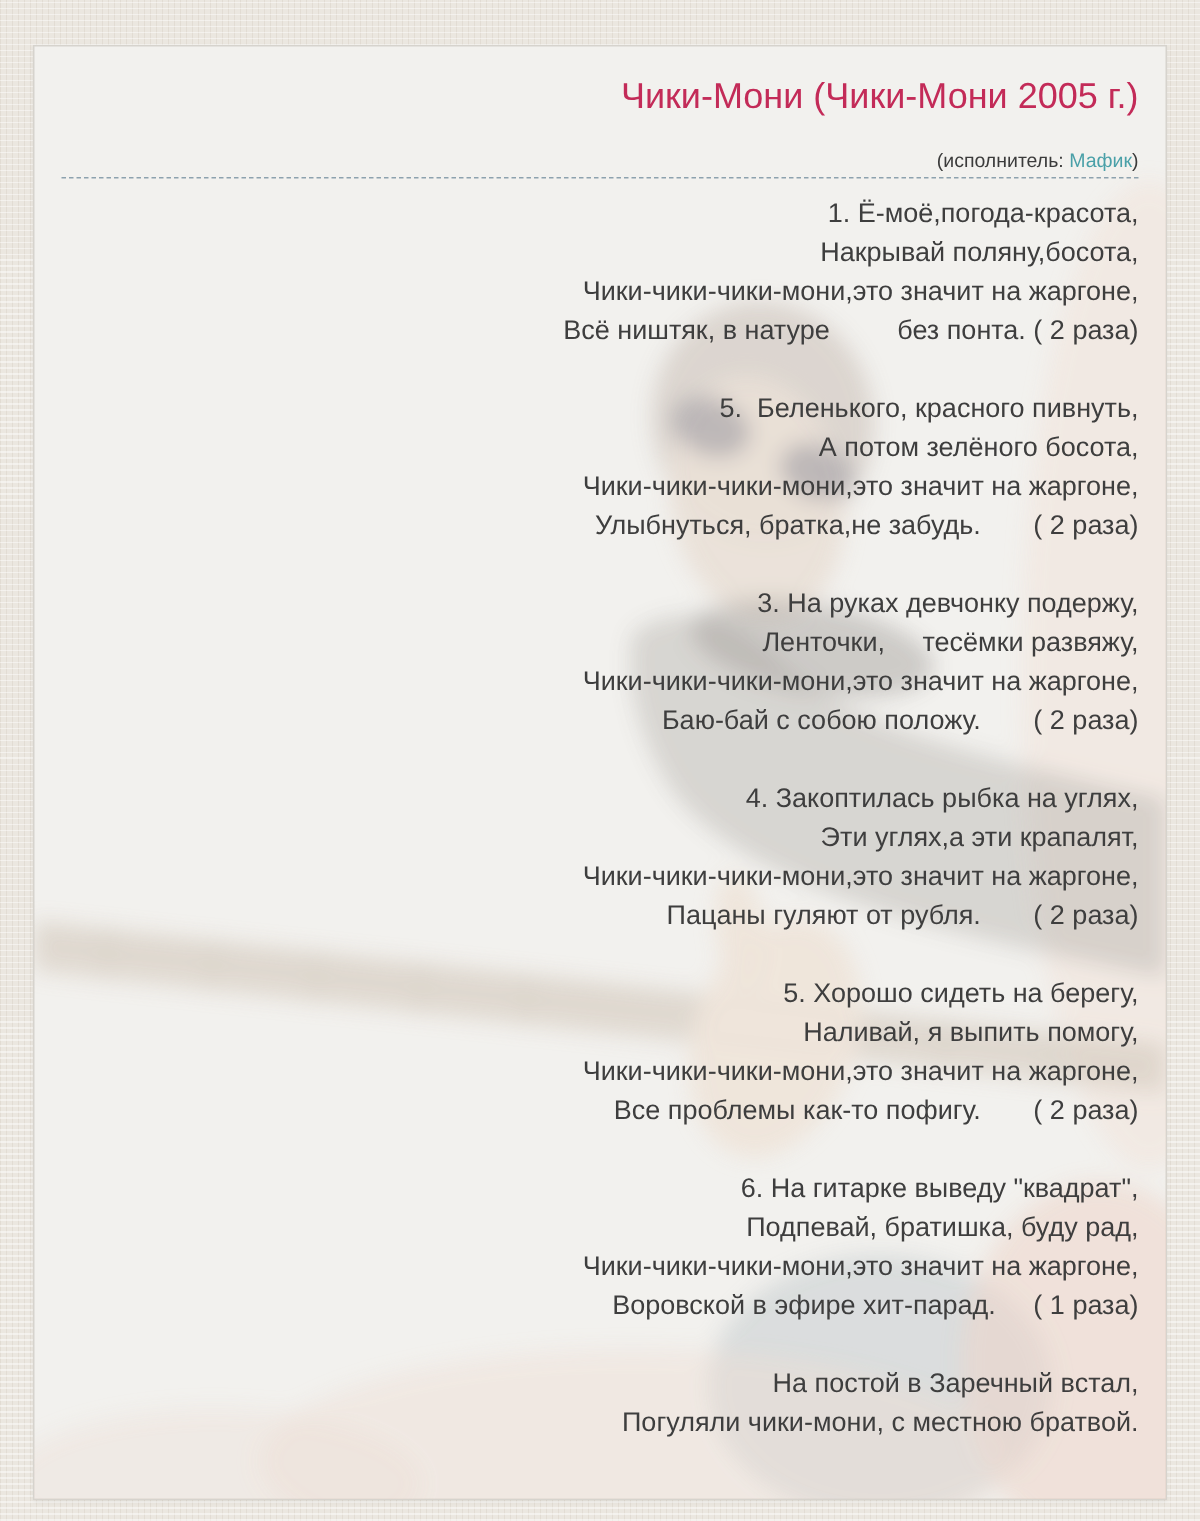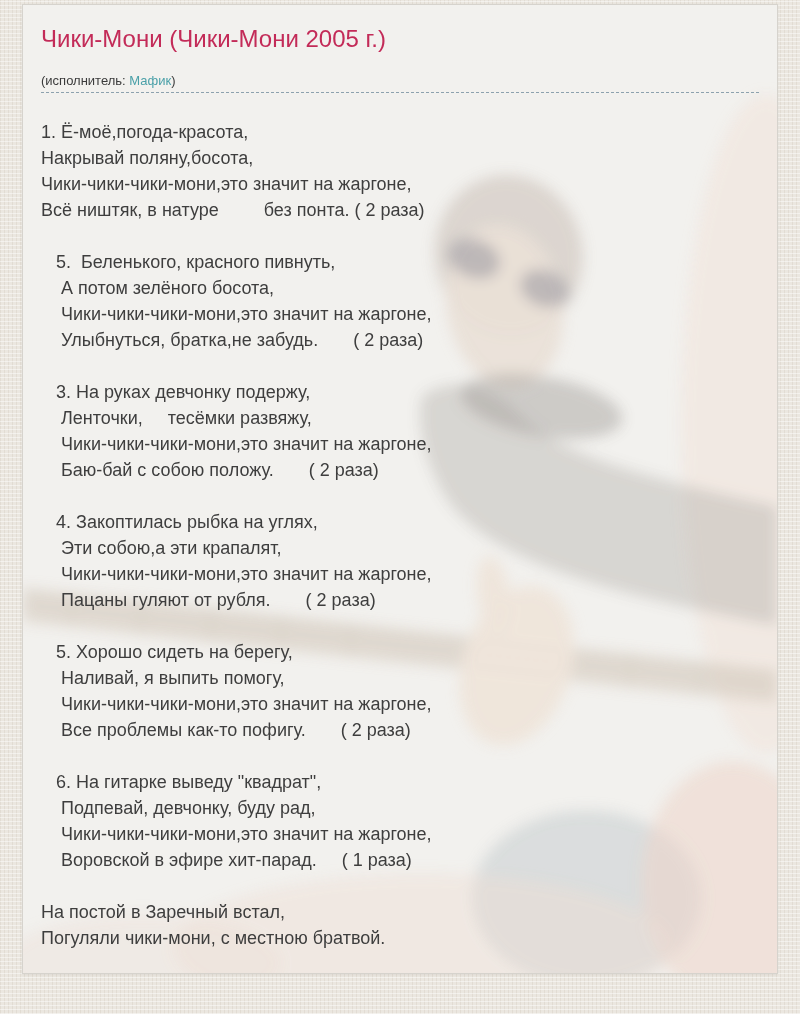--- a/index.html
+++ b/index.html
@@ -15,25 +15,26 @@
   html,body{margin:0;padding:0;}
   body{
     width:800px;height:1014px;position:relative;
     font-family:"Liberation Sans","DejaVu Sans",sans-serif;
     background-color:var(--c-page-bg);
     background-image:
       repeating-linear-gradient(0deg, rgba(255,255,255,.45) 0 1px, transparent 1px 4px),
       repeating-linear-gradient(90deg, rgba(205,195,182,.30) 0 1px, transparent 1px 4px);
   }
   .card{
-    position:absolute;left:22px;top:4px;width:756px;height:970px;
+    position:absolute;left:22px;top:30px;width:756px;height:970px;
     background:var(--c-card-bg);
     border:1px solid var(--c-card-border);
     box-shadow:0 1px 3px rgba(0,0,0,.06);
     overflow:hidden;
+    text-align:right;
   }
   .watermark{
     position:absolute;left:0;top:0;width:100%;height:100%;
     z-index:0;pointer-events:none;
   }
   .content{
     position:relative;z-index:1;
     padding:20px 18px 0 18px;
   }
   h1.song-title{
@@ -45,21 +46,21 @@
     margin-top:18px;
     font-size:13px;line-height:19px;color:#3b3b3b;
     padding-bottom:2px;
     border-bottom:1px dashed var(--c-divider);
     white-space:pre;
   }
   .artist-line a{
     color:var(--c-link);text-decoration:none;cursor:pointer;
   }
   .lyrics{
-    margin-top:26px;
+    margin-top:10px;
     font-size:18px;line-height:26px;color:var(--c-text);
   }
   .lyrics .line{
     white-space:pre-wrap;
     min-height:26px;
   }
 </style>
 </head>
 <body>
 
@@ -132,31 +133,31 @@
         <div class="line">    А потом зелёного босота,</div>
         <div class="line">    Чики-чики-чики-мони,это значит на жаргоне,</div>
         <div class="line">    Улыбнуться, братка,не забудь.       ( 2 раза)</div>
         <div class="line"></div>
         <div class="line">   3. На руках девчонку подержу,</div>
         <div class="line">    Ленточки,     тесёмки развяжу,</div>
         <div class="line">    Чики-чики-чики-мони,это значит на жаргоне,</div>
         <div class="line">    Баю-бай с собою положу.       ( 2 раза)</div>
         <div class="line"></div>
         <div class="line">   4. Закоптилась рыбка на углях,</div>
-        <div class="line">    Эти собою,а эти крапалят,</div>
+        <div class="line">    Эти углях,а эти крапалят,</div>
         <div class="line">    Чики-чики-чики-мони,это значит на жаргоне,</div>
         <div class="line">    Пацаны гуляют от рубля.       ( 2 раза)</div>
         <div class="line"></div>
         <div class="line">   5. Хорошо сидеть на берегу,</div>
         <div class="line">    Наливай, я выпить помогу,</div>
         <div class="line">    Чики-чики-чики-мони,это значит на жаргоне,</div>
         <div class="line">    Все проблемы как-то пофигу.       ( 2 раза)</div>
         <div class="line"></div>
         <div class="line">   6. На гитарке выведу "квадрат",</div>
-        <div class="line">    Подпевай, девчонку, буду рад,</div>
+        <div class="line">    Подпевай, братишка, буду рад,</div>
         <div class="line">    Чики-чики-чики-мони,это значит на жаргоне,</div>
         <div class="line">    Воровской в эфире хит-парад.     ( 1 раза)</div>
         <div class="line"></div>
         <div class="line">На постой в Заречный встал,</div>
         <div class="line">Погуляли чики-мони, с местною братвой.</div>
       </div>
   </div>
 </div>
 
 </body></html>

